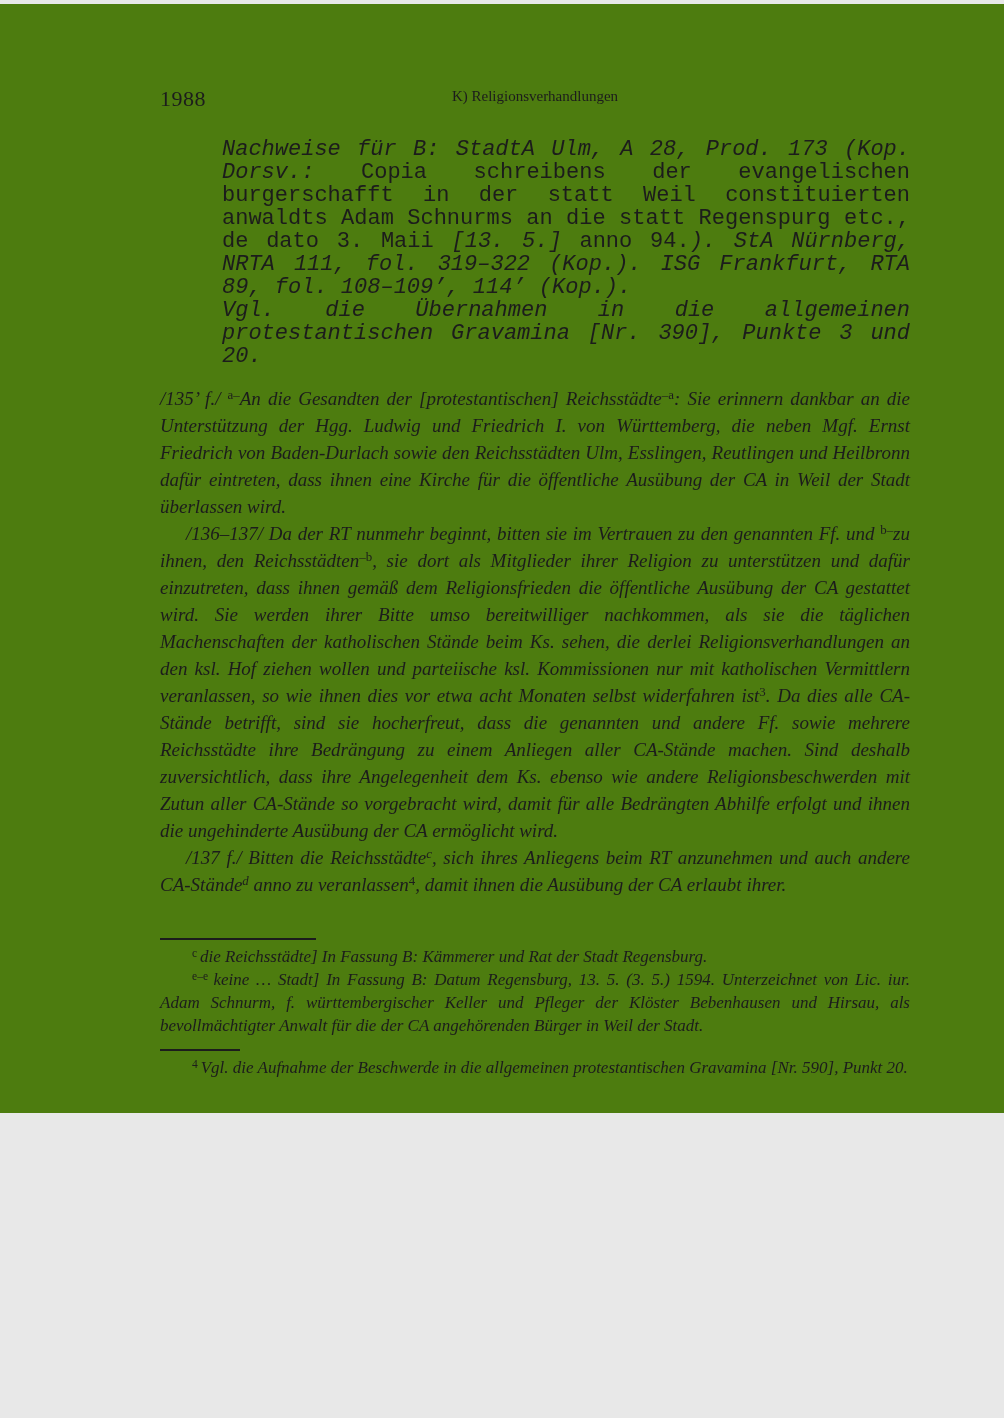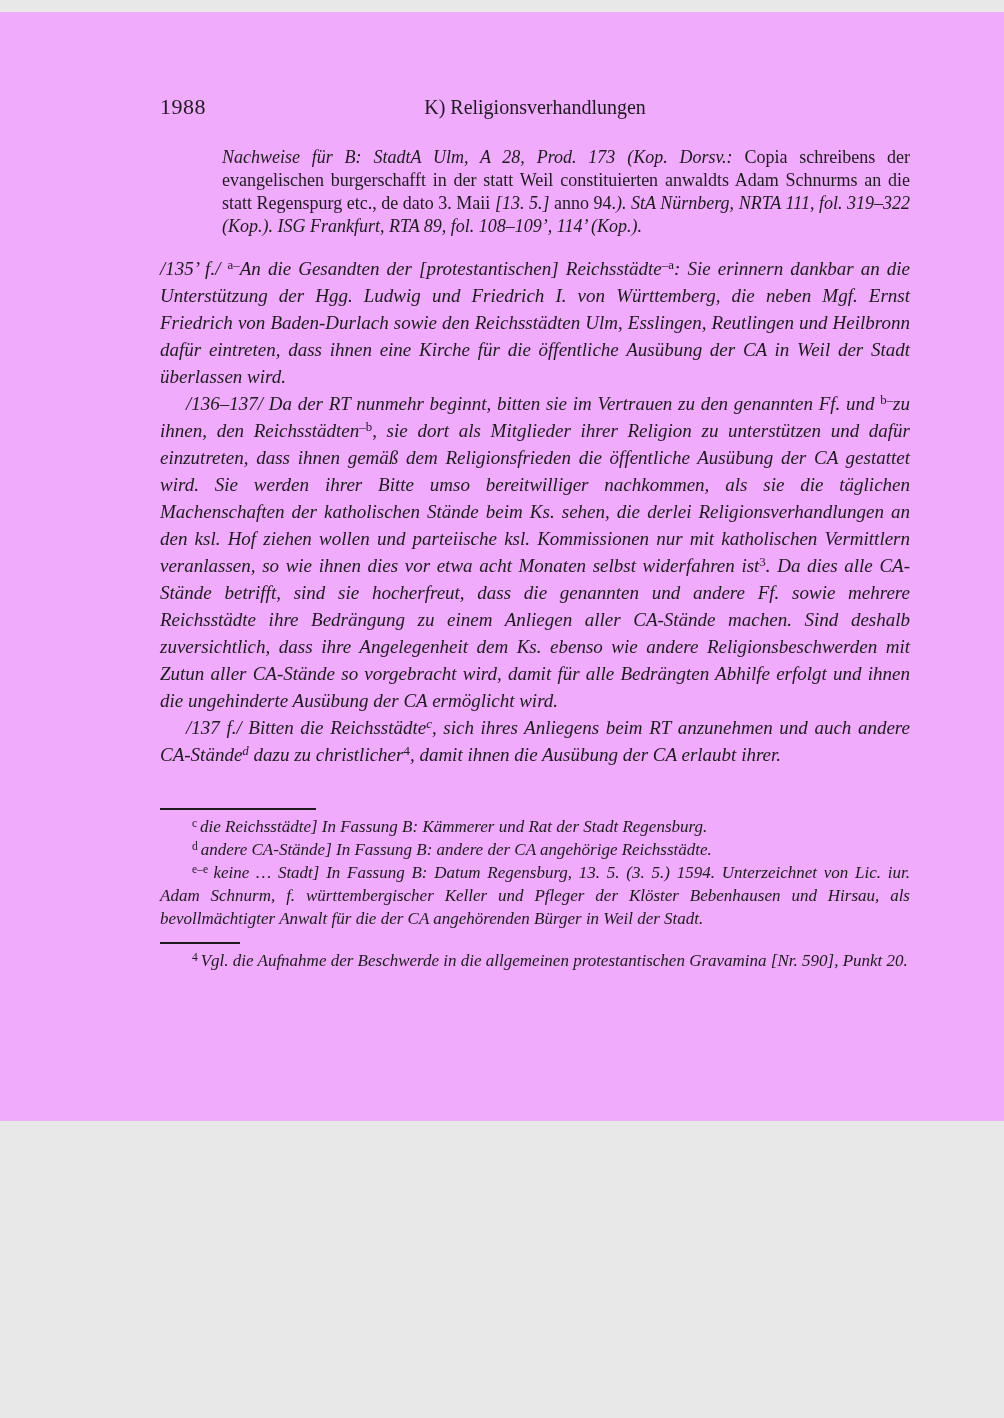--- a/index.html
+++ b/index.html
@@ -1,22 +1,22 @@
 <!DOCTYPE html>
 <html lang="de"><head>
 <meta charset="utf-8">
 <style>
   html, body { margin: 0; padding: 0; }
   body { background: #e8e8e8; }
   .page {
     position: relative;
     width: 1004px;
     height: 1109px;
-    margin: 12px auto;
-    background: #f0abfc;
+    margin: 4px auto;
+    background: #4d7c0f;
     color: #1c1c1c;
     font-family: "Liberation Serif", serif;
     overflow: hidden;
   }
   .sheet {
     position: absolute;
     top: 82px;
     left: 160px;
     width: 750px;
   }
@@ -31,28 +31,29 @@
     top: 0;
     font-size: 22px;
     letter-spacing: 0.5px;
   }
   .head-title {
     position: absolute;
     left: 0;
     right: 0;
     top: 2px;
     text-align: center;
-    font-size: 20px;
+    font-size: 15px;
   }
   .headnote {
     margin: 22px 0 0 62px;
     width: 688px;
-    font-size: 18px;
+    font-size: 22px;
     line-height: 23px;
     text-align: justify;
+    font-family: Liberation Mono, monospace;
   }
   .bodytext {
     margin-top: 17px;
     width: 750px;
     font-size: 19px;
     line-height: 27px;
     text-align: justify;
   }
   .bodytext .para.indent { text-indent: 26px; }
   .fn-rule {
@@ -84,33 +85,33 @@
 <div class="page">
   <div class="sheet">
 
     <div class="running-head">
       <span class="page-number">1988</span>
       <span class="head-title">K) Religionsverhandlungen</span>
     </div>
 
     <div class="headnote">
         <div class="para"><span class="it">Nachweise für B: StadtA Ulm, A 28, Prod. 173 (Kop. Dorsv.: </span><span>Copia schreibens der evangelischen burgerschafft in der statt Weil constituierten anwaldts Adam Schnurms an die statt Regenspurg etc., de dato 3. Maii </span><span class="it">[13. 5.] </span><span>anno 94.</span><span class="it">). StA Nürnberg, NRTA 111, fol. 319–322 (Kop.). ISG Frankfurt, RTA 89, fol. 108–109’, 114’ (Kop.).</span></div>
+        <div class="para"><span class="it">Vgl. die Übernahmen in die allgemeinen protestantischen Gravamina [Nr. 390], Punkte 3 und 20.</span></div>
       </div>
 
     <div class="bodytext">
         <div class="para"><span class="it">/135’ f./ </span><span class="sup">a–</span><span class="it">An die Gesandten der [protestantischen] Reichsstädte</span><span class="sup">–a</span><span class="it">: Sie erinnern dankbar an die Unterstützung der Hgg. Ludwig und Friedrich I. von Württemberg, die neben Mgf. Ernst Friedrich von Baden-Durlach sowie den Reichsstädten Ulm, Esslingen, Reutlingen und Heilbronn dafür eintreten, dass ihnen eine Kirche für die öffentliche Ausübung der CA in Weil der Stadt überlassen wird.</span></div>
         <div class="para indent"><span class="it">/136–137/ Da der RT nunmehr beginnt, bitten sie im Vertrauen zu den genannten Ff. und </span><span class="sup">b–</span><span class="it">zu ihnen, den Reichsstädten</span><span class="sup">–b</span><span class="it">, sie dort als Mitglieder ihrer Religion zu unterstützen und dafür einzutreten, dass ihnen gemäß dem Religionsfrieden die öffentliche Ausübung der CA gestattet wird. Sie werden ihrer Bitte umso bereitwilliger nachkommen, als sie die täglichen Machenschaften der katholischen Stände beim Ks. sehen, die derlei Religionsverhandlungen an den ksl. Hof ziehen wollen und parteiische ksl. Kommissionen nur mit katholischen Vermittlern veranlassen, so wie ihnen dies vor etwa acht Monaten selbst widerfahren ist</span><span class="sup">3</span><span class="it">. Da dies alle CA-Stände betrifft, sind sie hocherfreut, dass die genannten und andere Ff. sowie mehrere Reichsstädte ihre Bedrängung zu einem Anliegen aller CA-Stände machen. Sind deshalb zuversichtlich, dass ihre Angelegenheit dem Ks. ebenso wie andere Religionsbeschwerden mit Zutun aller CA-Stände so vorgebracht wird, damit für alle Bedrängten Abhilfe erfolgt und ihnen die ungehinderte Ausübung der CA ermöglicht wird.</span></div>
-        <div class="para indent"><span class="it">/137 f./ Bitten die Reichsstädte</span><span class="sup it">c</span><span class="it">, sich ihres Anliegens beim RT anzunehmen und auch andere CA-Stände</span><span class="sup it">d</span><span class="it"> dazu zu christlicher</span><span class="sup">4</span><span class="it">, damit ihnen die Ausübung der CA erlaubt ihrer.</span></div>
+        <div class="para indent"><span class="it">/137 f./ Bitten die Reichsstädte</span><span class="sup it">c</span><span class="it">, sich ihres Anliegens beim RT anzunehmen und auch andere CA-Stände</span><span class="sup it">d</span><span class="it"> anno zu veranlassen</span><span class="sup">4</span><span class="it">, damit ihnen die Ausübung der CA erlaubt ihrer.</span></div>
       </div>
 
     <hr class="fn-rule first">
 
     <div class="apparatus">
         <div class="para indent"><span class="sup">c </span><span class="it">die Reichsstädte] In Fassung B: Kämmerer und Rat der Stadt Regensburg.</span></div>
-        <div class="para indent"><span class="sup">d </span><span class="it">andere CA-Stände] In Fassung B: andere der CA angehörige Reichsstädte.</span></div>
         <div class="para indent"><span class="sup">e–e </span><span class="it">keine … Stadt] In Fassung B: Datum Regensburg, 13. 5. (3. 5.) 1594. Unterzeichnet von Lic. iur. Adam Schnurm, f. württembergischer Keller und Pfleger der Klöster Bebenhausen und Hirsau, als bevollmächtigter Anwalt für die der CA angehörenden Bürger in Weil der Stadt.</span></div>
       </div>
 
     <hr class="fn-rule second">
 
     <div class="commentary">
         <div class="para indent"><span class="sup">4 </span><span class="it">Vgl. die Aufnahme der Beschwerde in die allgemeinen protestantischen Gravamina [Nr. 590], Punkt 20.</span></div>
       </div>
 
   </div>

